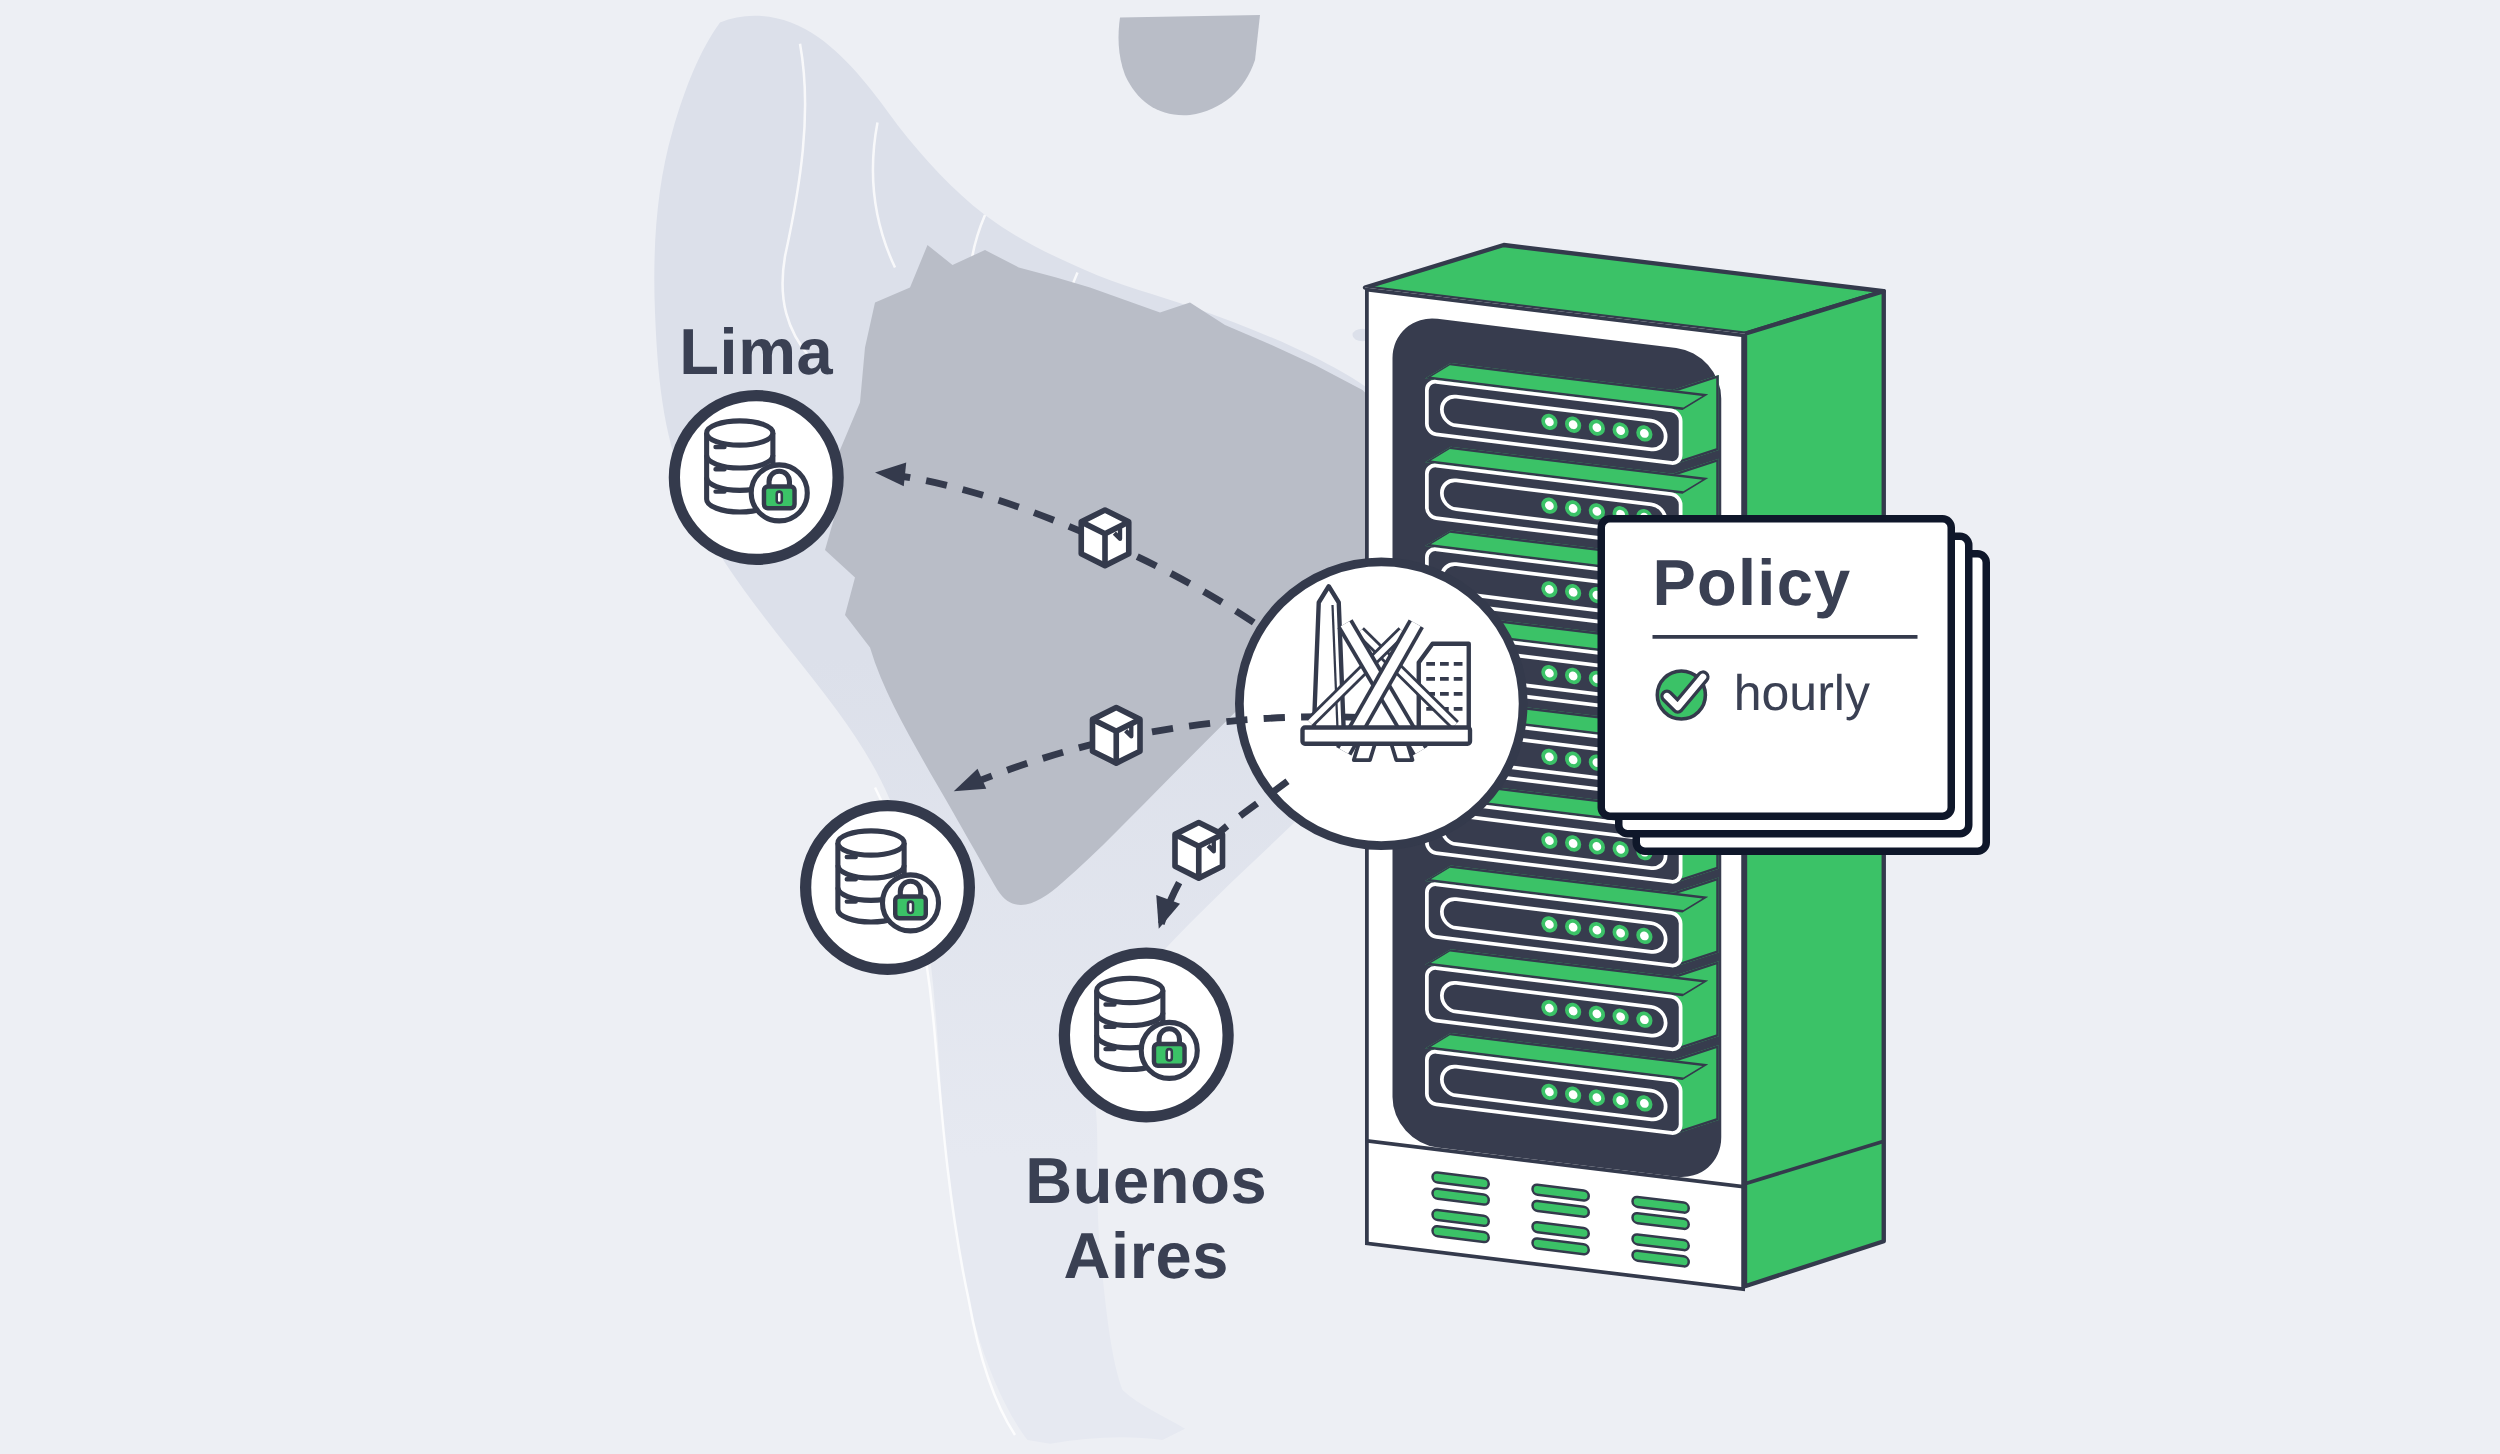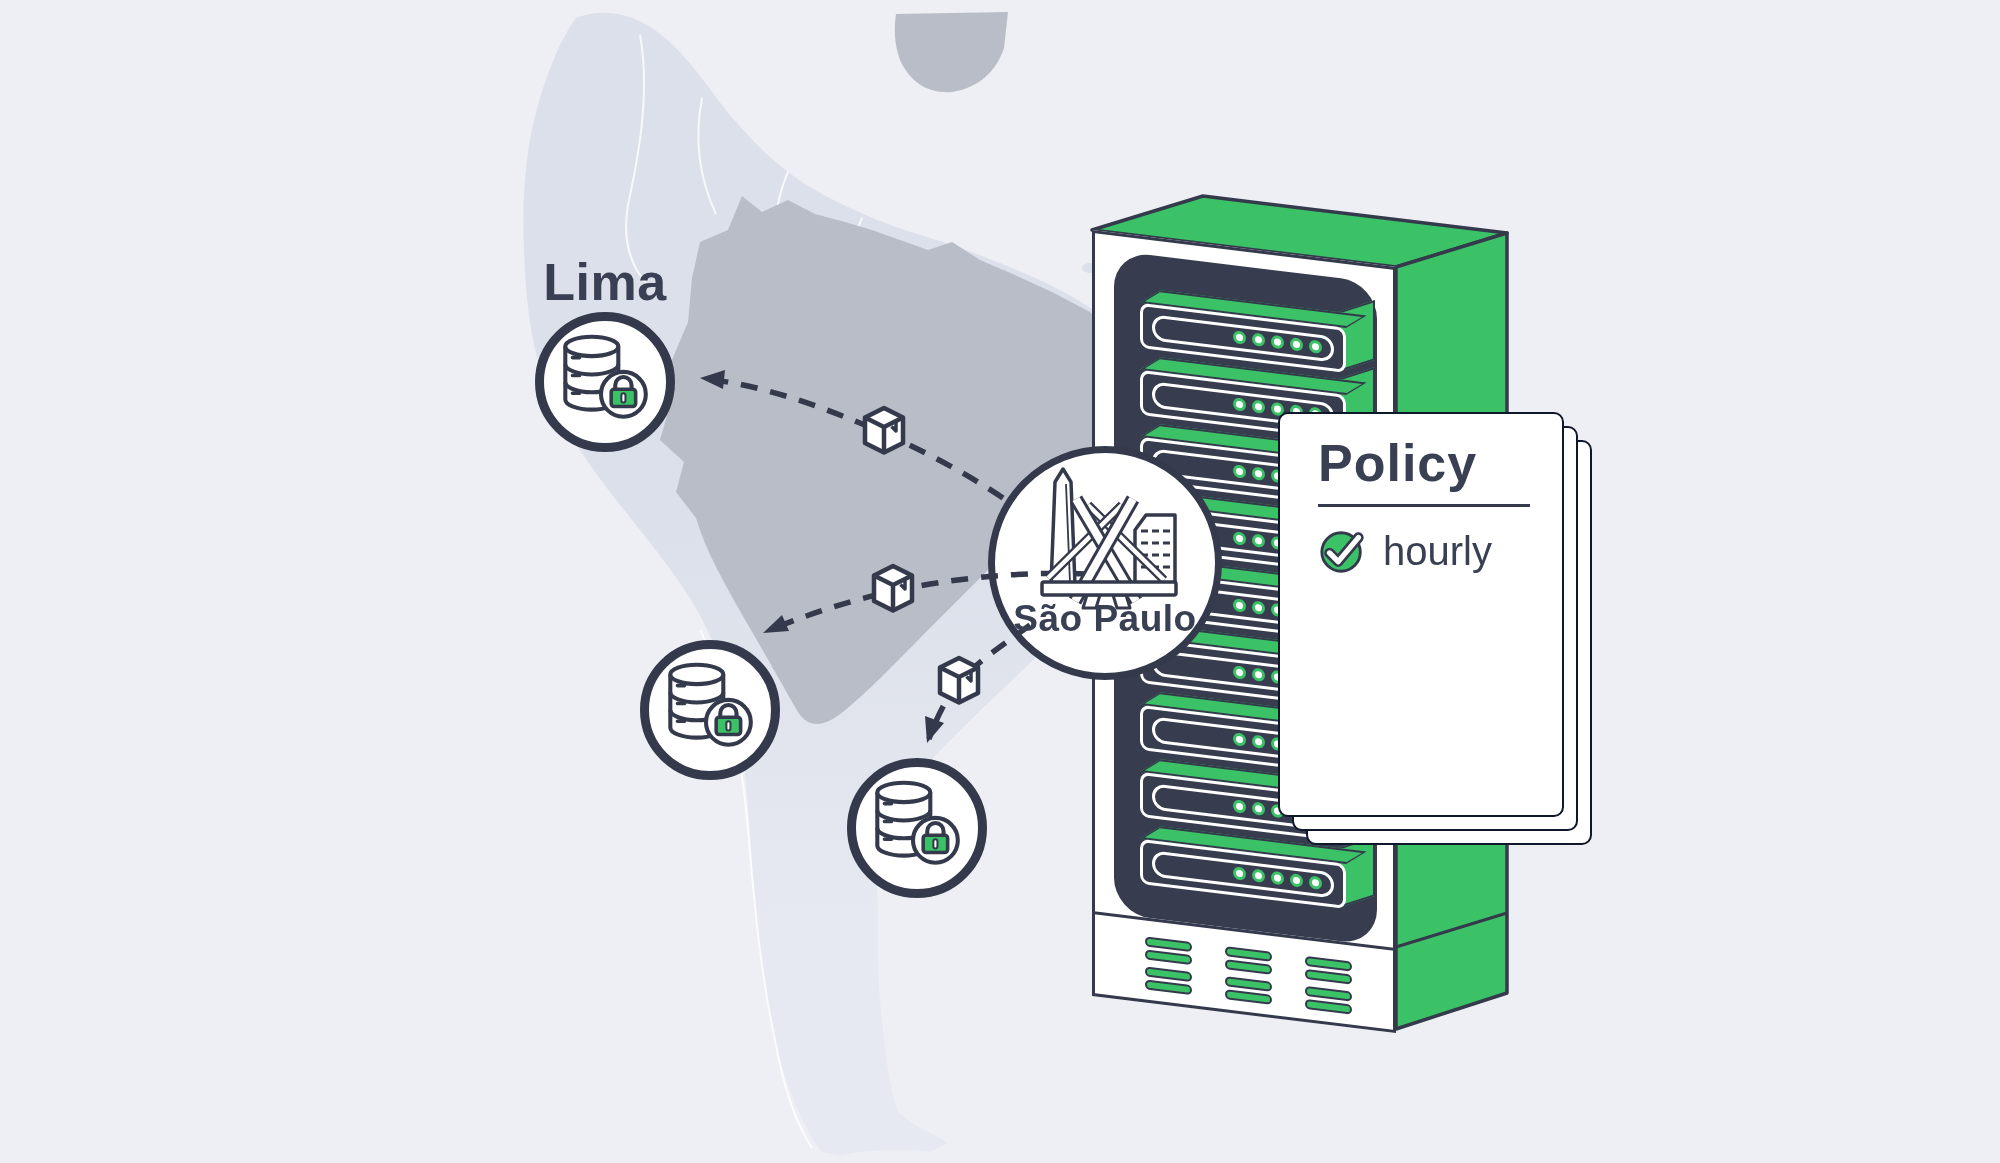--- a/index.html
+++ b/index.html
@@ -66,22 +66,22 @@
   .srv-slot {
     position:absolute; left:9px; top:6.5px; width:182px; height:26px;
     border:3px solid #fff; border-radius:14px;
     display:flex; align-items:center; justify-content:flex-end;
     gap:6px; padding-right:9px;
   }
   .led { width:13px; height:13px; border-radius:50%; background:#fff; border:3px solid #3bc267; }
 
   
   .pc-page {
-    position:absolute; width:286px; height:405px; background:#fff;
-    border:2px solid #0f172a; border-radius:10px;
+    position:absolute; width:286px; height:244px; background:#fff;
+    border:6px solid #0f172a; border-radius:10px;
   }
   #policy-card { padding:20px 24px 0 38px; }
   .pc-title { font-size:52px; font-weight:700; color:#3a4053; letter-spacing:1px; line-height:1.15; }
   .pc-divider { margin-top:10px; width:212px; height:3px; background:#343a4c; }
   .pc-items { margin-top:20px; }
   .pc-item { display:flex; align-items:center; gap:15px; margin-bottom:19px; }
   .pc-item svg { width:50px; height:50px; overflow:visible; flex:0 0 auto; }
   .pc-item-label { font-size:40px; font-weight:500; color:#3a4053; }
 </style>
 </head>
@@ -319,40 +319,40 @@
       <path d="M1122,505 L1048,578" stroke="#fff" stroke-width="4.5"></path>
       <path d="M1076,499 L1136,601" stroke="#343a4c" stroke-width="14"></path>
       <path d="M1076,499 L1136,601" stroke="#fff" stroke-width="8"></path>
       <path d="M1133,499 L1075,601" stroke="#343a4c" stroke-width="14"></path>
       <path d="M1133,499 L1075,601" stroke="#fff" stroke-width="8"></path>
       <path d="M1087,595 h13 l-4,13 h-13 Z" fill="#fff" stroke="#343a4c" stroke-width="3"></path>
       <path d="M1113,595 h13 l4,13 h-13 Z" fill="#fff" stroke="#343a4c" stroke-width="3"></path>
       <rect x="1042" y="582" width="134" height="13" rx="2" fill="#fff" stroke="#343a4c" stroke-width="3.5"></rect>
     </g>
   </svg>
-  <div id="sp-label">São Paulo</div>
 
   <div class="city-circle" style="left:535px; top:312px;">
     <svg>
         <use href="#db-lock"></use>
       </svg>
   </div>
   <div class="city-label" style="left:505px; top:252px; width:200px;">Lima</div>
 
   <div class="city-circle" style="left:640px; top:640px;">
     <svg>
         <use href="#db-lock"></use>
       </svg>
   </div>
 
   <div class="city-circle" style="left:847px; top:758px;">
     <svg>
         <use href="#db-lock"></use>
       </svg>
   </div>
+  <div class="city-label" style="left:767px; top:915px; width:300px;">Buenos Aires</div>
 
   <div class="pc-page" style="left:1306px; top:440px;"></div>
   <div class="pc-page" style="left:1292px; top:426px;"></div>
   <div class="pc-page" id="policy-card" style="left:1278px; top:412px;">
     <div class="pc-title">Policy</div>
     <div class="pc-divider"></div>
     <div class="pc-items">
       <div class="pc-item">
         <svg>
             <use href="#check-circle"></use>

